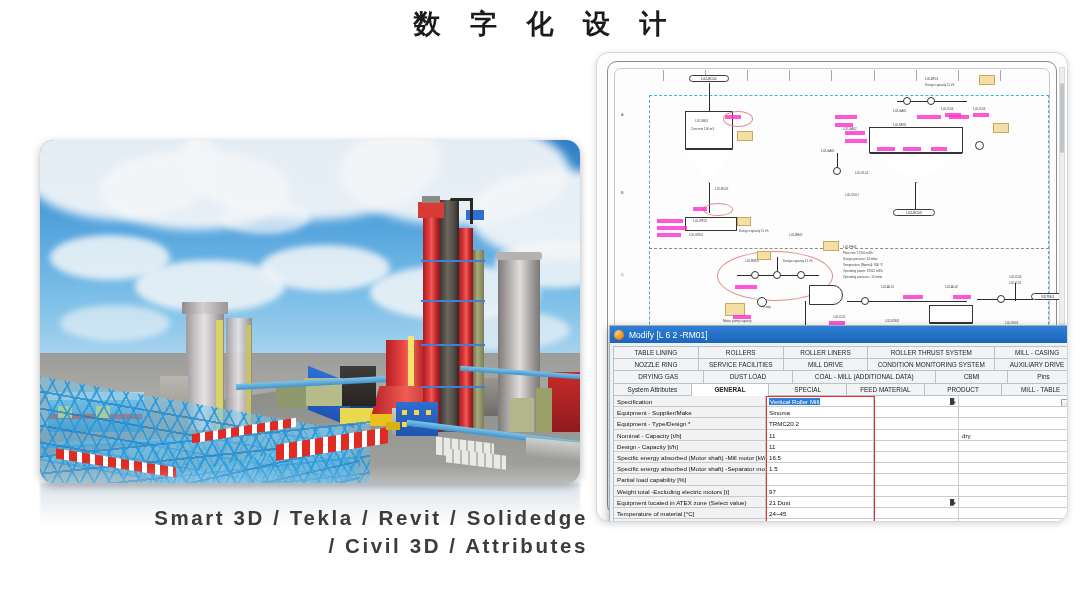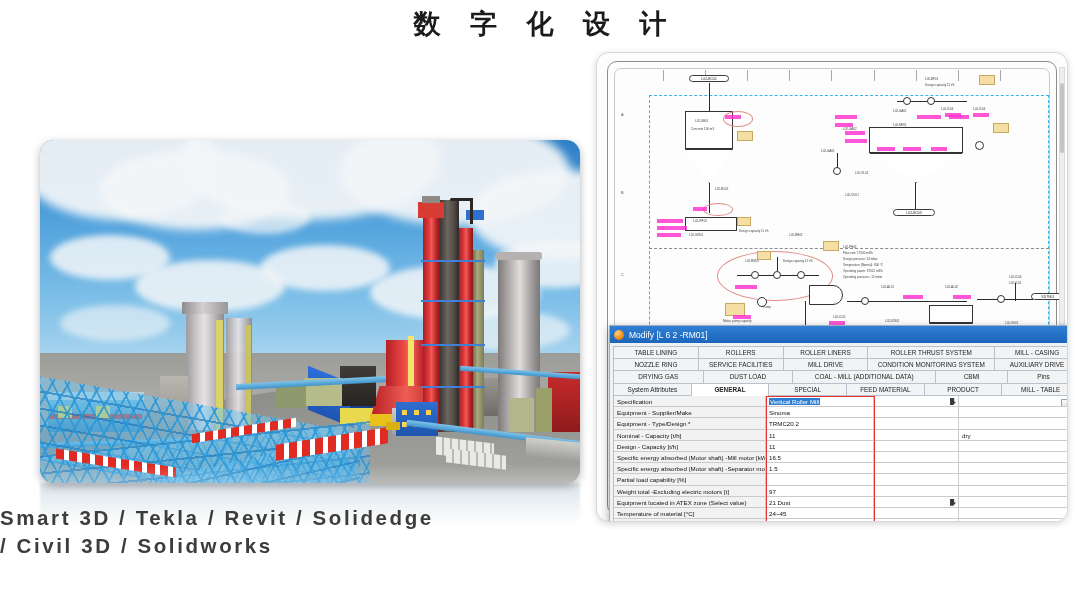--- a/index.html
+++ b/index.html
@@ -85,21 +85,21 @@
     position:absolute; left:0; right:0; bottom:0; height:18px;
     background:linear-gradient(180deg,rgba(255,255,255,0),rgba(255,255,255,.25));
   }
   .reflection{
     position:absolute; left:40px; top:431px; width:540px; height:42px;
     background:linear-gradient(180deg,rgba(170,190,205,.42),rgba(255,255,255,0));
     filter:blur(1px);
   }
 
   .tool-line{
-    position:absolute; left:0; top:452px; width:588px; text-align:left;
+    position:absolute; left:0; top:452px; width:588px; text-align:right;
     font-size:20.5px; font-weight:700; color:#3c3c3c; letter-spacing:2.6px;
     line-height:28px;
   }
   .caption-left{
     position:absolute; left:0; top:522px; width:588px; text-align:center;
     font-size:22px; font-weight:700; color:#141414; letter-spacing:1px;
   }
 
   
   .right-panel{ position:absolute; left:588px; top:44px; width:492px; height:562px; }
@@ -318,21 +318,21 @@
       <div class="bld" style="left:330px;top:274px;width:22px;height:12px;background:#e8c11c;"></div>
       <div class="bld" style="left:346px;top:282px;width:14px;height:8px;background:#d9b012;"></div>
       <div class="bld" style="left:486px;top:300px;width:54px;height:20px;background:linear-gradient(180deg,#cfcfcb,#9b9b97);transform:skewY(6deg);"></div>
 
       <div class="render-fade"></div>
     </div>
   </div>
 
   <div class="tool-line">
     <div>Smart 3D / Tekla / Revit / Solidedge</div>
-    <div>/ Civil 3D / Solidworks</div>
+    <div>/ Civil 3D / Attributes</div>
   </div>
 
 </div>
 
 <div class="right-panel">
 
   <div class="pid-card">
     <div class="pid-frame">
       <div class="tickrow">
         <i></i>

